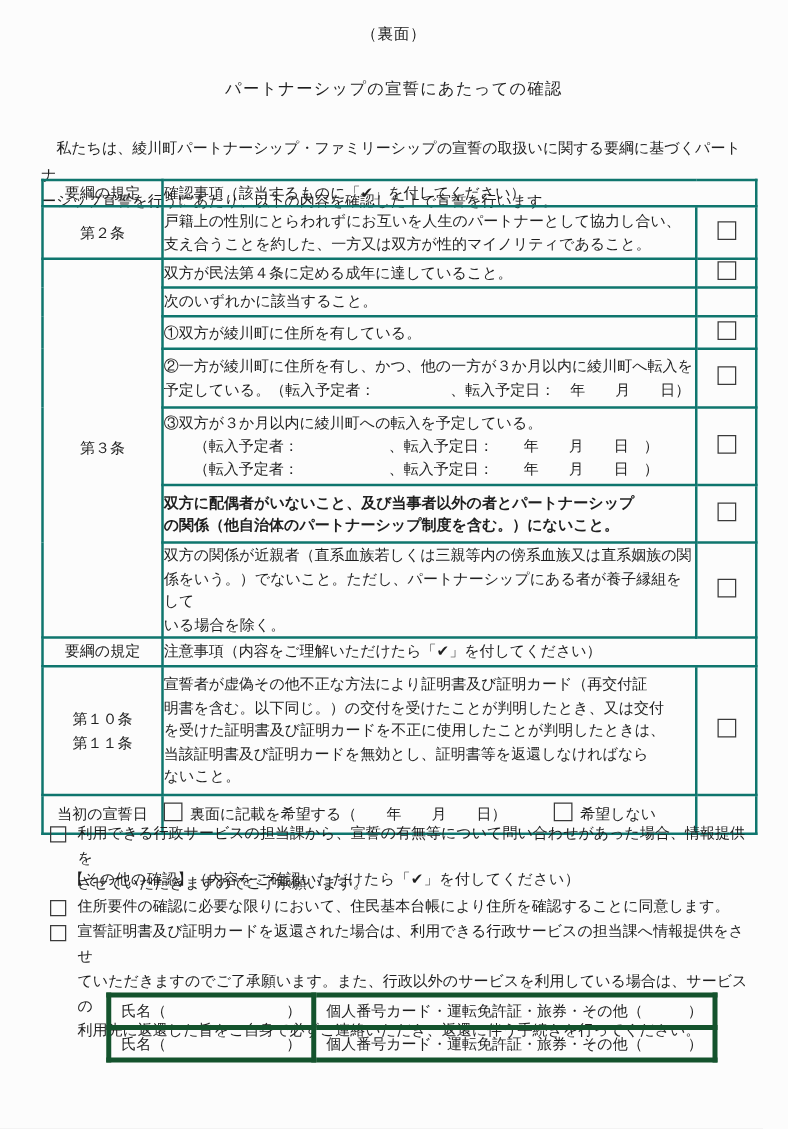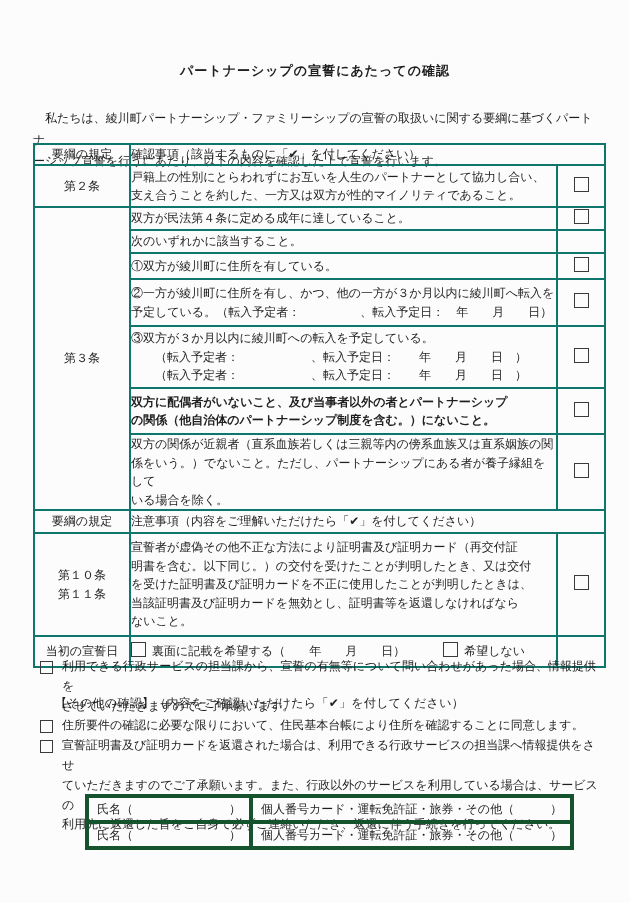--- a/index.html
+++ b/index.html
@@ -12,21 +12,21 @@
     font-size:12px;
     overflow:hidden;
     margin:0 auto;
   }
   .back-label{
     position:absolute;top:19px;left:0;width:100%;
     text-align:center;font-size:12.5px;letter-spacing:.5px;
   }
   .doc-title{
     position:absolute;top:62px;left:0;width:100%;
-    text-align:center;font-size:13px;letter-spacing:1px;font-weight:bold;
+    text-align:center;font-size:13px;letter-spacing:1px;
   }
   .intro{
     position:absolute;top:108px;left:33px;width:570px;
     line-height:21.5px;white-space:pre-line;
   }
   
   table.confirm{
     position:absolute;top:143px;left:33px;
     width:571px;border-collapse:collapse;table-layout:fixed;
   }
@@ -79,20 +79,21 @@
     border:4px solid #14532d;height:22px;
     padding:0 8px;white-space:pre;overflow:hidden;text-align:center;
   }
   col.t1{width:160px}col.t2{width:318px}
 </style>
 </head>
 <body>
 
 <div class="sheet">
 
+  <div class="back-label">（裏面）</div>
   <div class="doc-title">パートナーシップの宣誓にあたっての確認</div>
   <div class="intro">　私たちは、綾川町パートナーシップ・ファミリーシップの宣誓の取扱いに関する要綱に基づくパートナ
 ーシップ宣誓を行うにあたり、以下の内容を確認した上で宣誓を行います。</div>
 
   <table class="confirm">
     <colgroup>
         <col class="c1">
         <col class="c2">
         <col class="c3">
       </colgroup>

